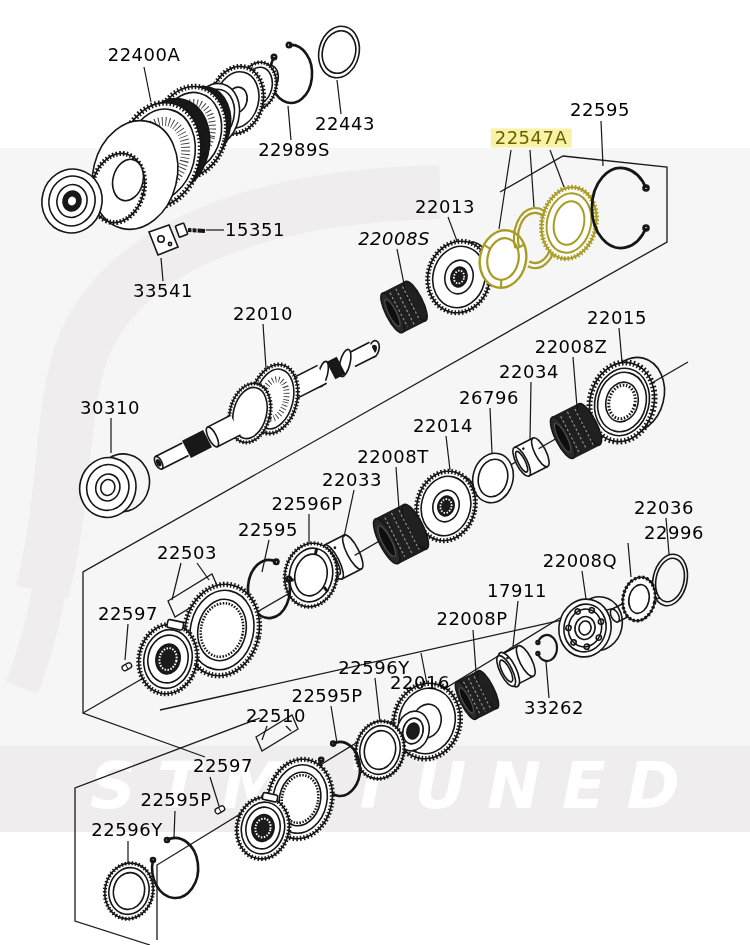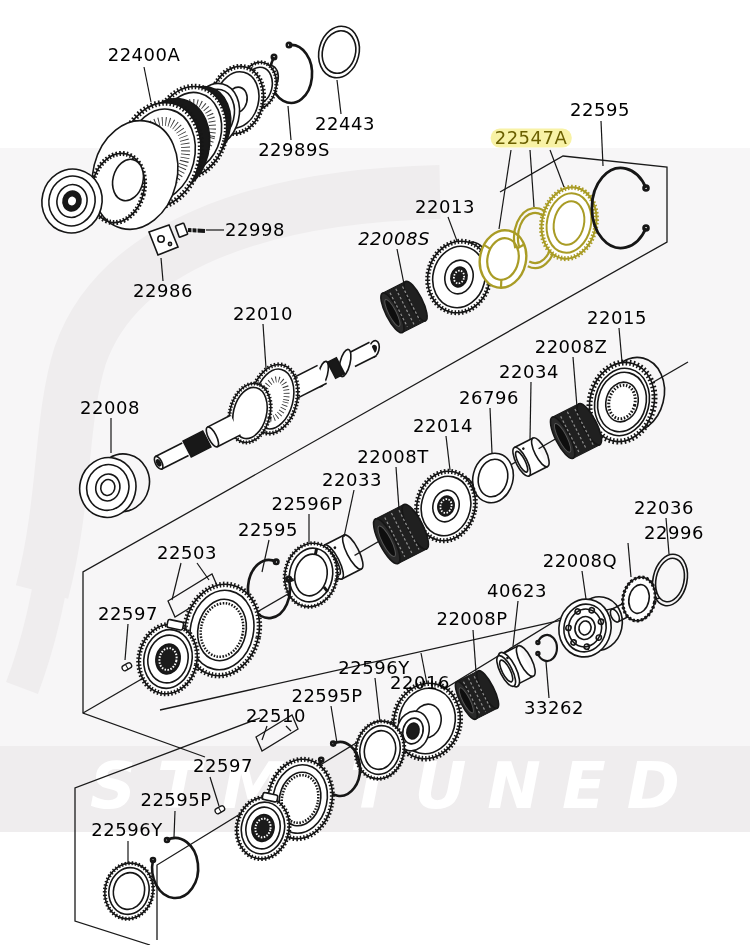--- a/index.html
+++ b/index.html
@@ -474,41 +474,41 @@
         <line x1="175" y1="811" x2="174" y2="837"></line>
         <line x1="128" y1="841" x2="128" y2="864"></line>
       </g>
 </svg>
 
 <div id="labels">
       <div class="part-label" style="left: 144px; top: 55px;">22400A</div>
       <div class="part-label" style="left: 345px; top: 124px;">22443</div>
       <div class="part-label" style="left: 294px; top: 150px;">22989S</div>
       <div class="part-label" style="left: 600px; top: 110px;">22595</div>
-      <div class="part-label hl" style="left: 531px; top: 138px; background: rgb(248, 242, 166); color: rgb(107, 96, 0); border-radius: 9px;">22547A</div>
+      <div class="part-label hl" style="left: 531px; top: 138px; background: rgb(248, 242, 166); color: rgb(107, 96, 0);">22547A</div>
       <div class="part-label" style="left: 445px; top: 207px;">22013</div>
       <div class="part-label" style="left: 394px; top: 239px; font-style: italic;">22008S</div>
-      <div class="part-label" style="left: 255px; top: 230px;">22998</div>
-      <div class="part-label" style="left: 163px; top: 291px;">22986</div>
+      <div class="part-label" style="left: 255px; top: 230px;">15351</div>
+      <div class="part-label" style="left: 163px; top: 291px;">33541</div>
       <div class="part-label" style="left: 263px; top: 314px;">22010</div>
-      <div class="part-label" style="left: 110px; top: 408px;">22008</div>
+      <div class="part-label" style="left: 110px; top: 408px;">30310</div>
       <div class="part-label" style="left: 617px; top: 318px;">22015</div>
       <div class="part-label" style="left: 571px; top: 347px;">22008Z</div>
       <div class="part-label" style="left: 529px; top: 372px;">22034</div>
       <div class="part-label" style="left: 489px; top: 398px;">26796</div>
       <div class="part-label" style="left: 443px; top: 426px;">22014</div>
       <div class="part-label" style="left: 393px; top: 457px;">22008T</div>
       <div class="part-label" style="left: 352px; top: 480px;">22033</div>
       <div class="part-label" style="left: 307px; top: 504px;">22596P</div>
       <div class="part-label" style="left: 268px; top: 530px;">22595</div>
       <div class="part-label" style="left: 664px; top: 508px;">22036</div>
       <div class="part-label" style="left: 626px; top: 533px; margin-left: 48px;">22996</div>
       <div class="part-label" style="left: 187px; top: 553px;">22503</div>
       <div class="part-label" style="left: 580px; top: 561px;">22008Q</div>
-      <div class="part-label" style="left: 517px; top: 591px;">40623</div>
+      <div class="part-label" style="left: 517px; top: 591px;">17911</div>
       <div class="part-label" style="left: 128px; top: 614px;">22597</div>
       <div class="part-label" style="left: 472px; top: 619px;">22008P</div>
       <div class="part-label" style="left: 420px; top: 643px; margin-top: 40px;">22016</div>
       <div class="part-label" style="left: 374px; top: 668px;">22596Y</div>
       <div class="part-label" style="left: 554px; top: 708px;">33262</div>
       <div class="part-label" style="left: 327px; top: 696px;">22595P</div>
       <div class="part-label" style="left: 276px; top: 716px;">22510</div>
       <div class="part-label" style="left: 223px; top: 766px;">22597</div>
       <div class="part-label" style="left: 176px; top: 800px;">22595P</div>
       <div class="part-label" style="left: 127px; top: 830px;">22596Y</div>

